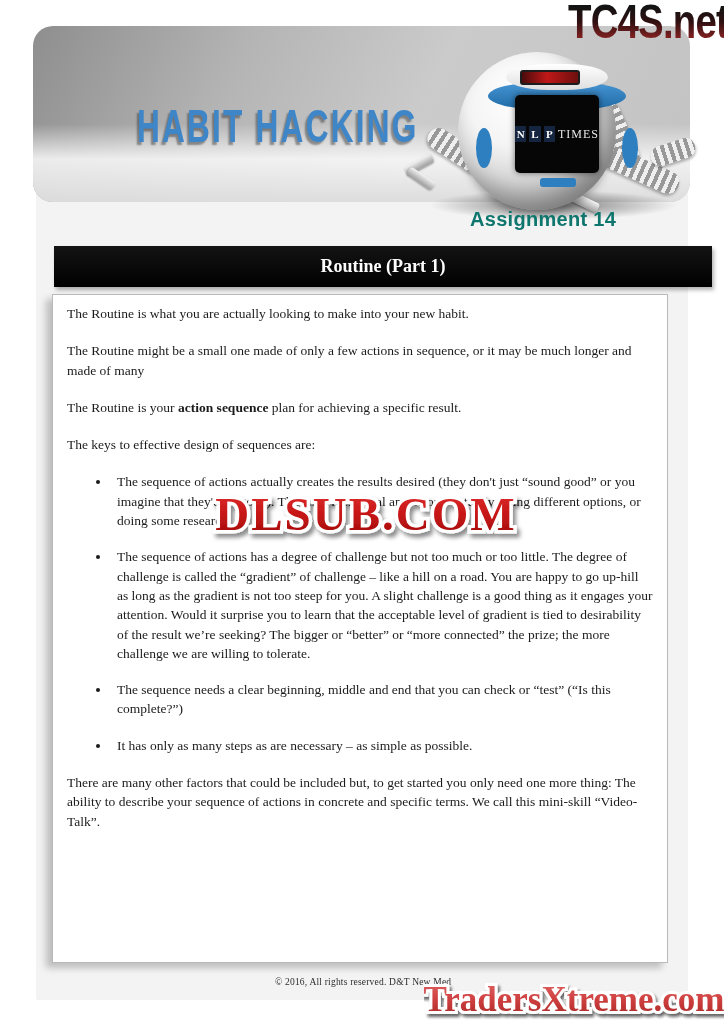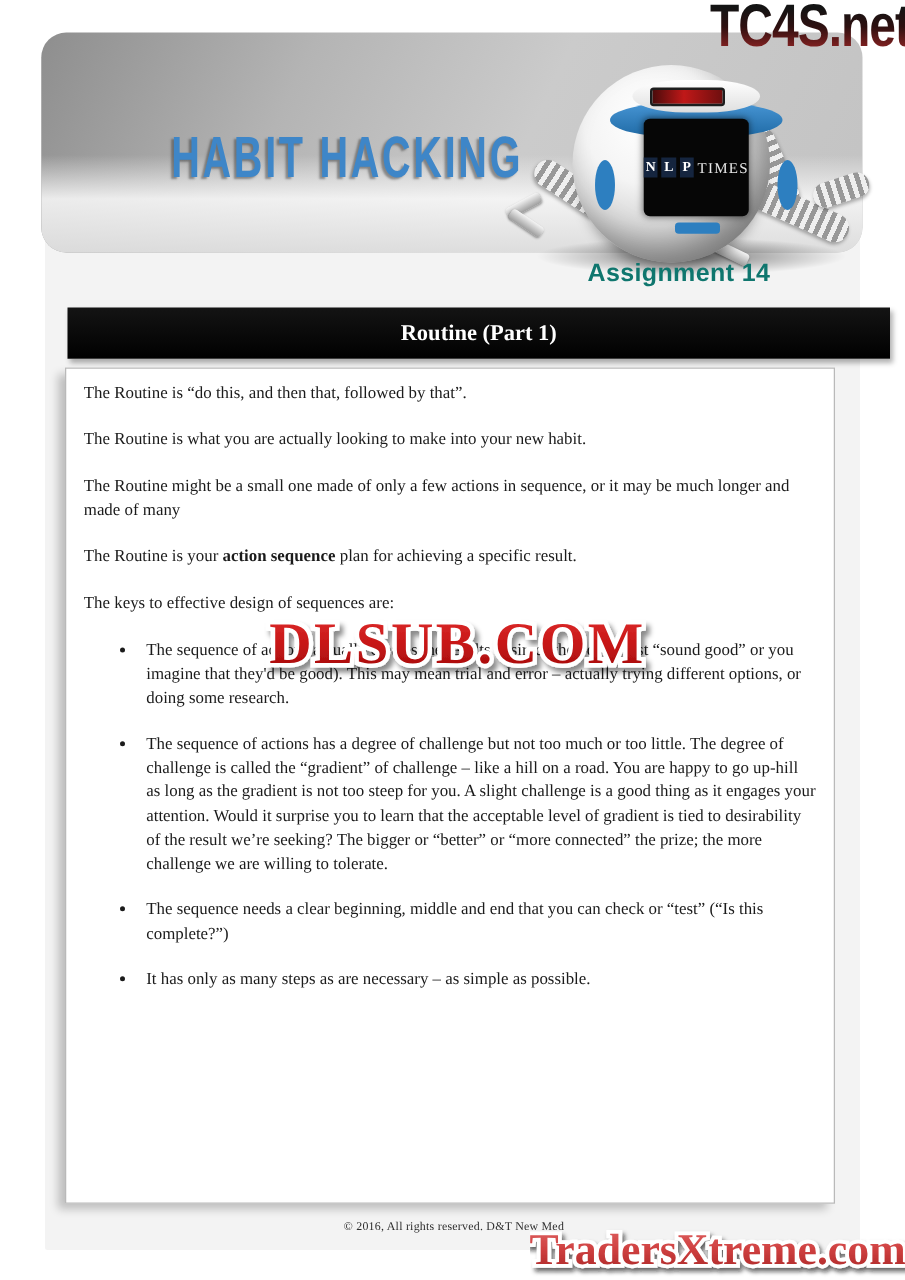--- a/index.html
+++ b/index.html
@@ -170,31 +170,31 @@
 
 <div class="assignment">Assignment 14</div>
 
 <div class="wm-tc4s">TC4S.net</div>
 
 <div class="title-bar">
   <span>Routine (Part 1)</span>
 </div>
 
 <div class="content">
-  <p>The Routine is “do this, and then that, followed by that”.</p>
   <p>The Routine is what you are actually looking to make into your new habit.</p>
   <p>The Routine might be a small one made of only a few actions in sequence, or it may be much longer and made of many</p>
   <p><span>The Routine is your </span><b>action sequence</b><span> plan for achieving a specific result.</span></p>
   <p>The keys to effective design of sequences are:</p>
   <ul>
     <li>The sequence of actions actually creates the results desired (they don't just “sound good” or you imagine that they'd be good). This may mean trial and error – actually trying different options, or doing some research.</li>
     <li>The sequence of actions has a degree of challenge but not too much or too little. The degree of challenge is called the “gradient” of challenge – like a hill on a road. You are happy to go up-hill as long as the gradient is not too steep for you. A slight challenge is a good thing as it engages your attention. Would it surprise you to learn that the acceptable level of gradient is tied to desirability of the result we’re seeking? The bigger or “better” or “more connected” the prize; the more challenge we are willing to tolerate.</li>
     <li>The sequence needs a clear beginning, middle and end that you can check or “test” (“Is this complete?”)</li>
     <li>It has only as many steps as are necessary – as simple as possible.</li>
   </ul>
+  <p>There are many other factors that could be included but, to get started you only need one more thing: The ability to describe your sequence of actions in concrete and specific terms. We call this mini-skill “Video-Talk”.</p>
 </div>
 
 <svg class="wm-svg" style="left:198px;top:480px;" width="336" height="70">
   <defs>
     <linearGradient id="redgrad1" x1="0" y1="0" x2="0" y2="1">
       <stop offset="0" stop-color="#e23030"></stop>
       <stop offset="0.55" stop-color="#c41414"></stop>
       <stop offset="1" stop-color="#9c0d0d"></stop>
     </linearGradient>
     <filter id="wmshadow1" x="-20%" y="-20%" width="140%" height="160%">

